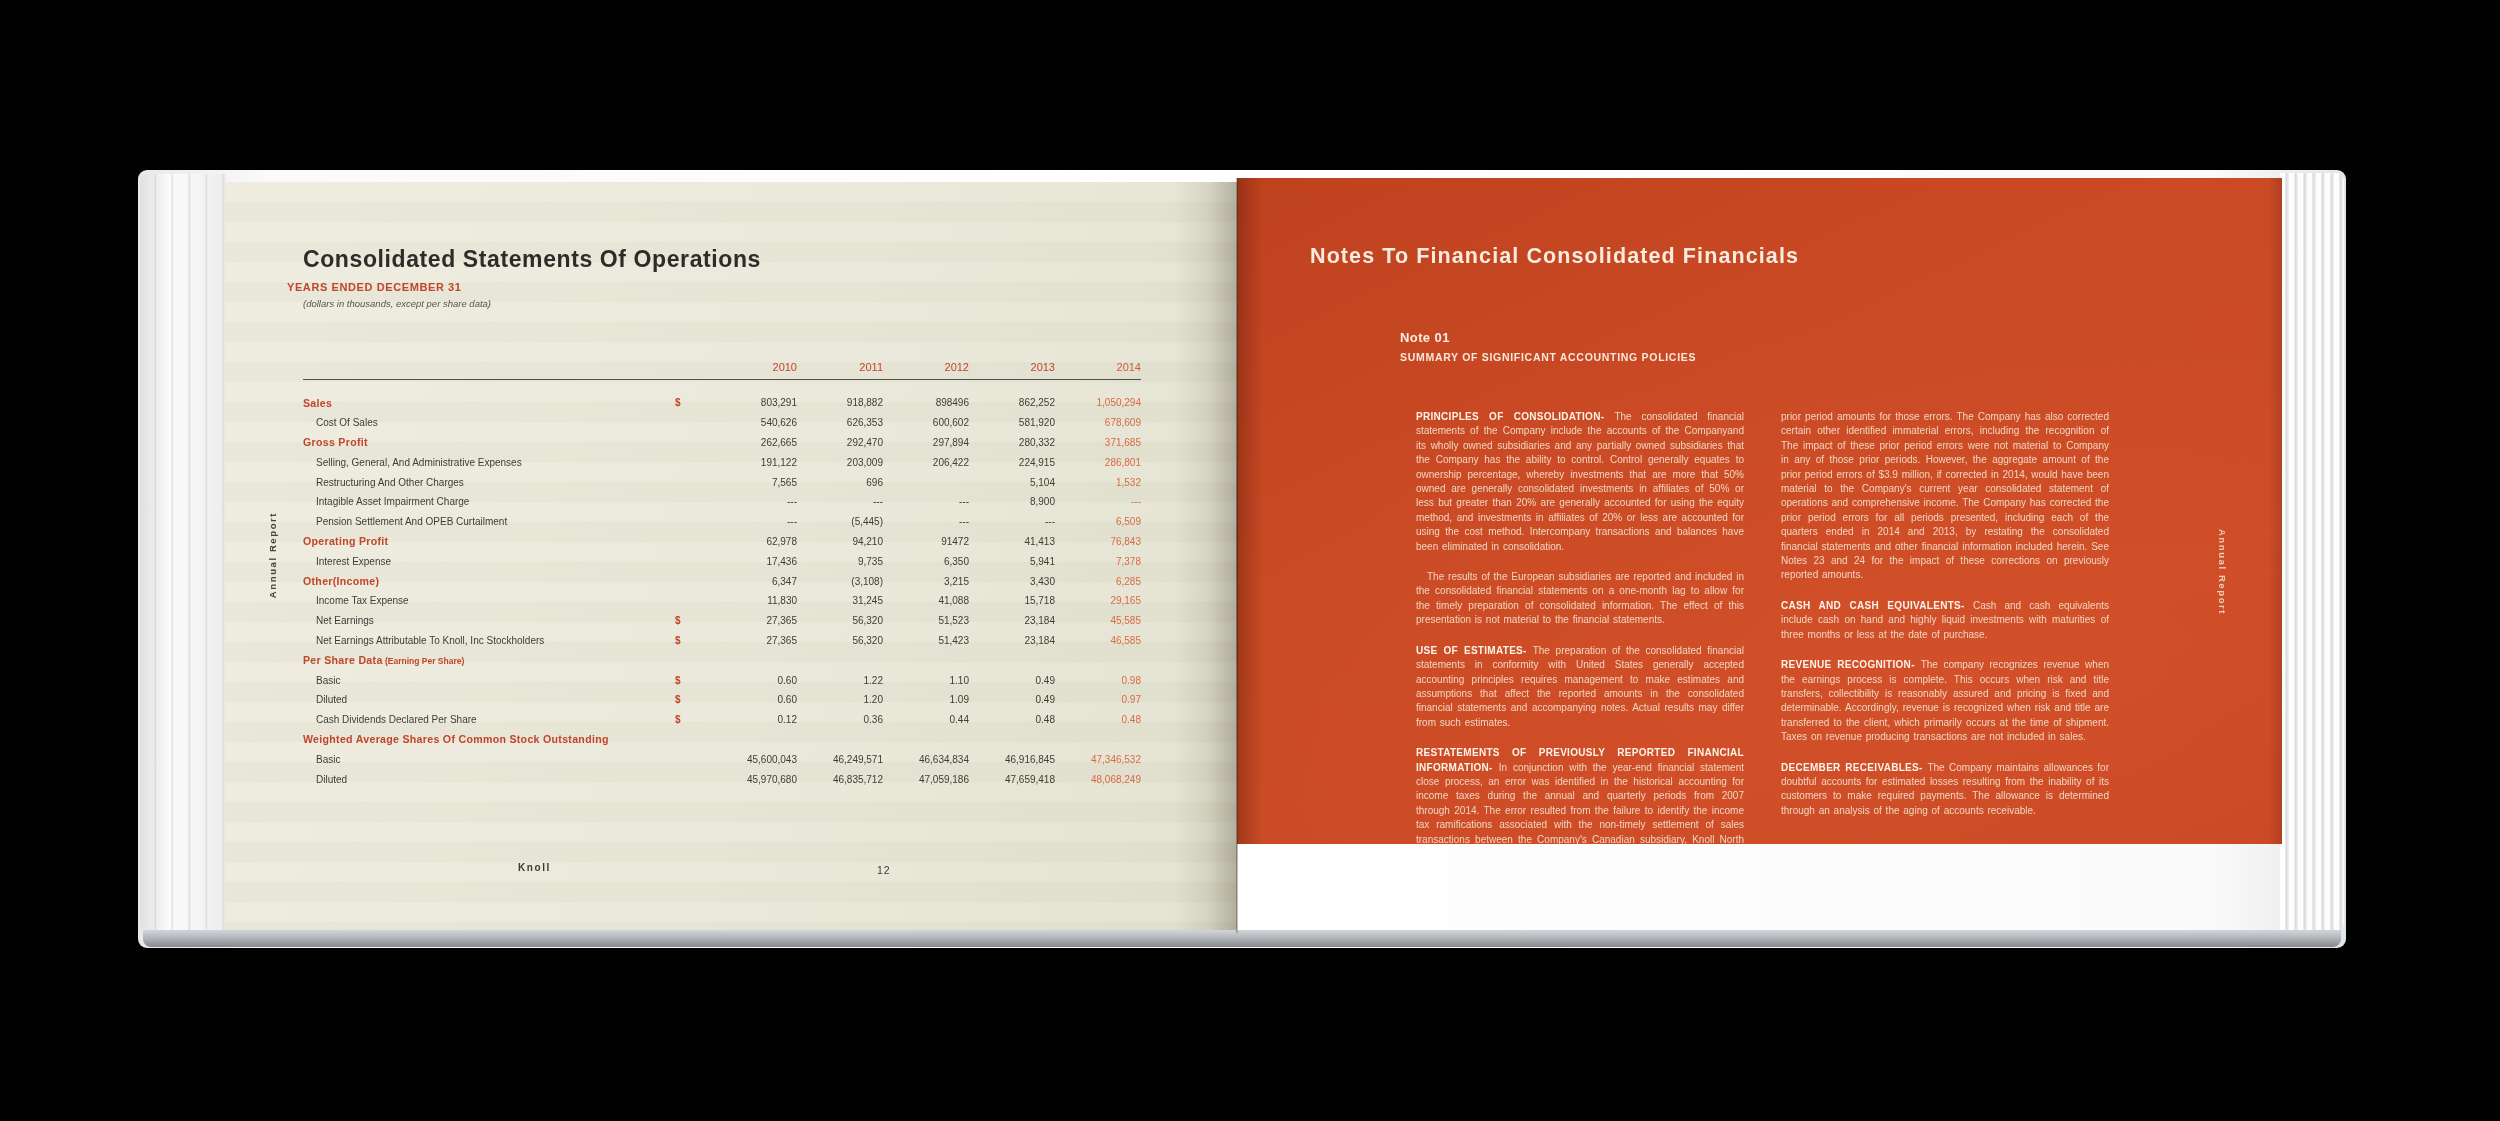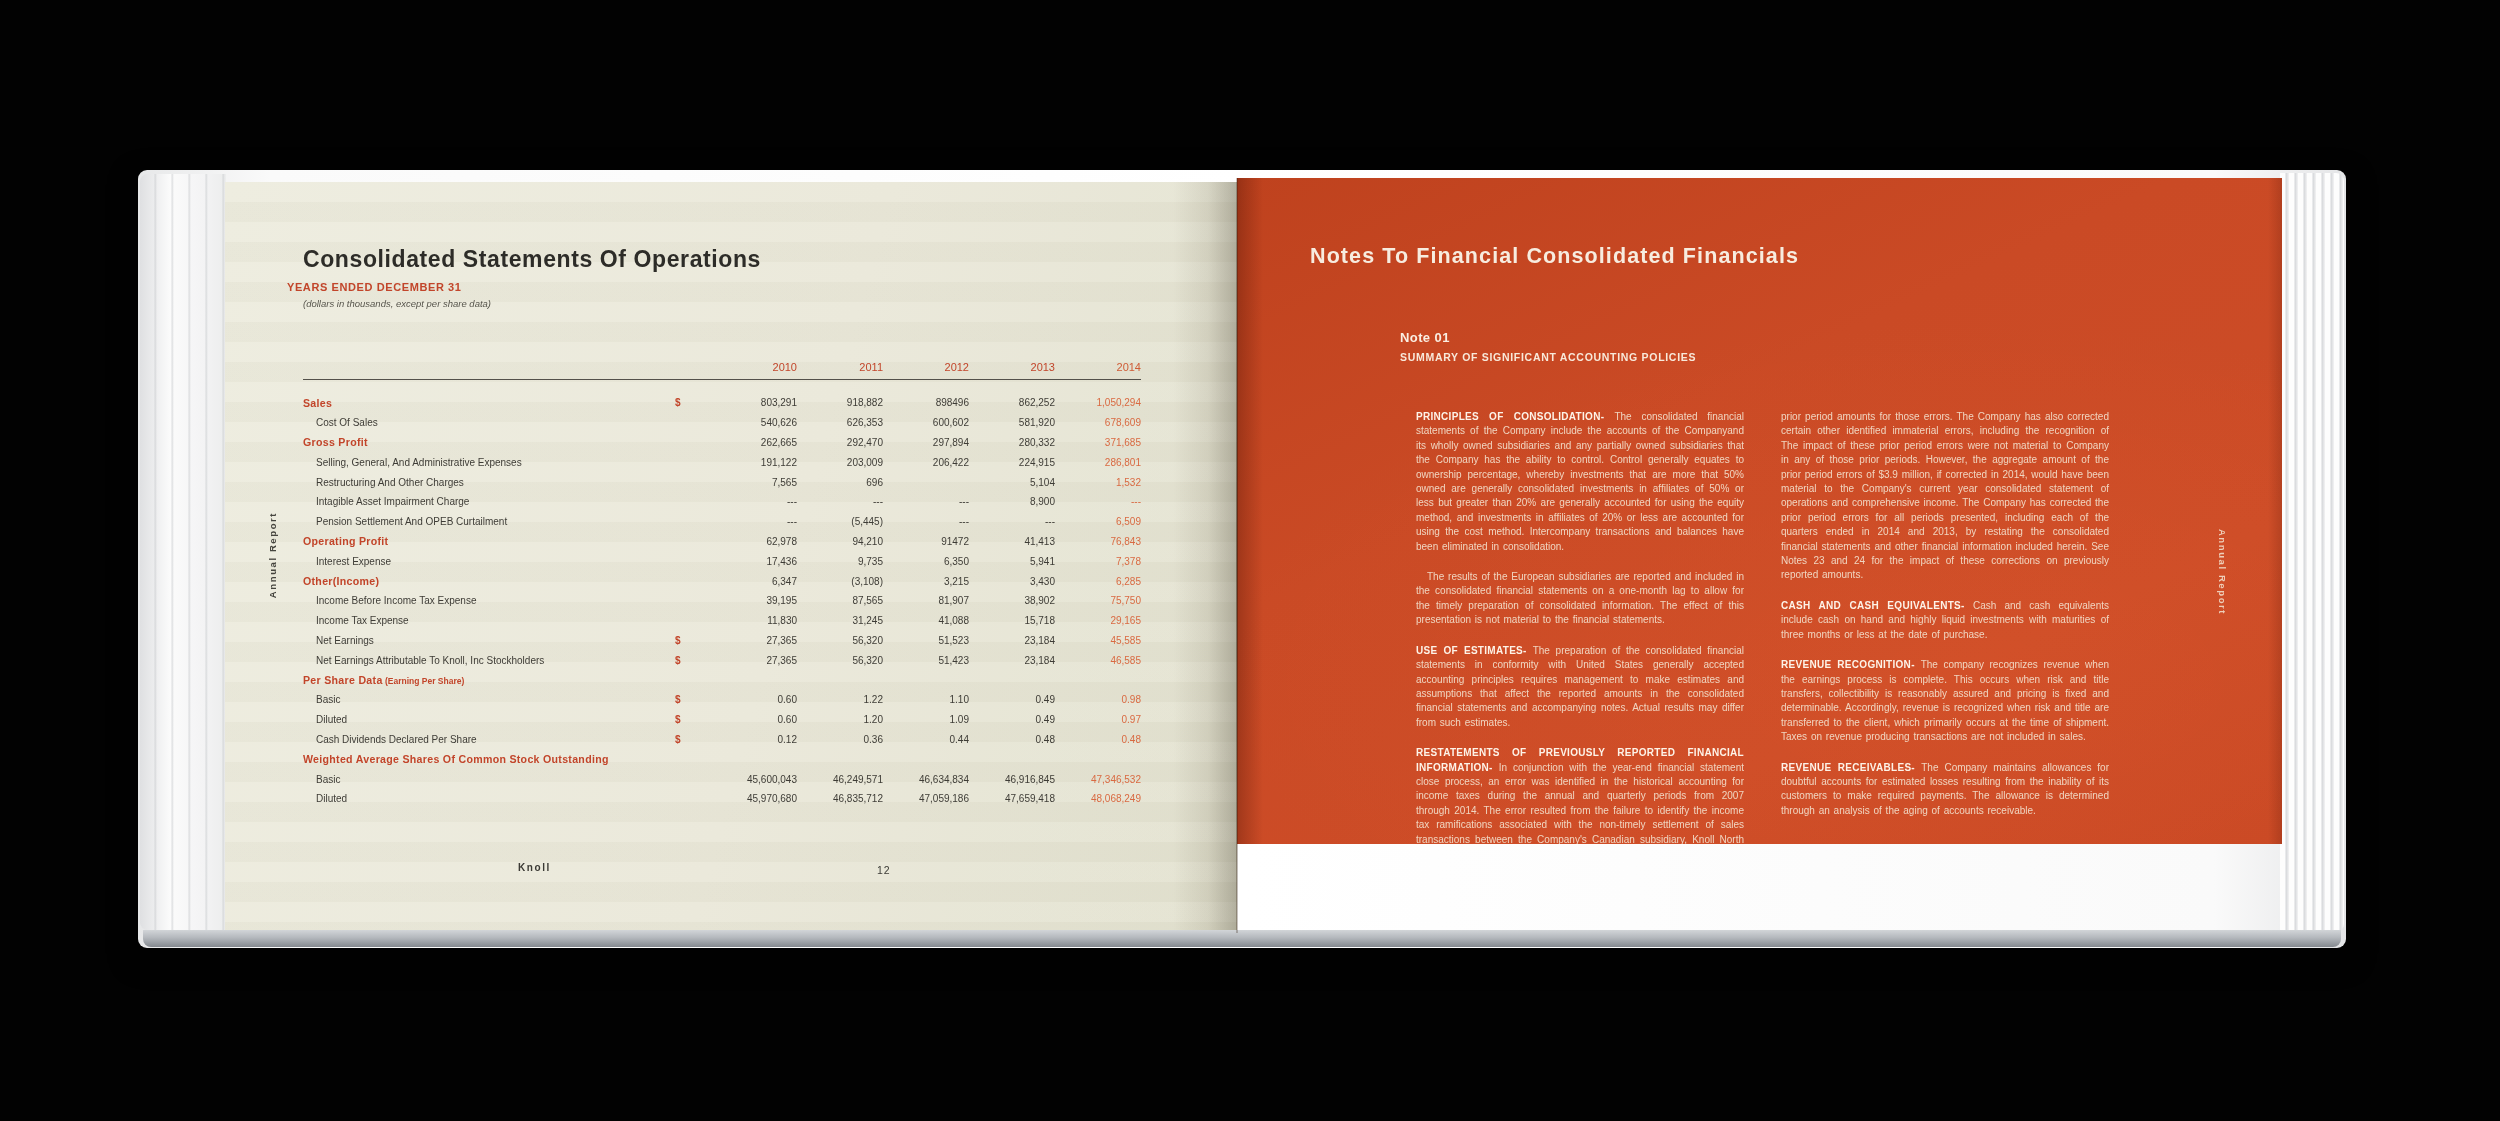--- a/index.html
+++ b/index.html
@@ -208,29 +208,20 @@
             <div class="t-row accent">
               <div class="c-label">Other(Income)</div>
               <div class="c-dollar"></div>
               <div class="c-val">6,347</div>
               <div class="c-val">(3,108)</div>
               <div class="c-val">3,215</div>
               <div class="c-val">3,430</div>
               <div class="c-val hl">6,285</div>
             </div>
             <div class="t-row sub">
-              <div class="c-label">Income Before Income Tax Expense</div>
-              <div class="c-dollar"></div>
-              <div class="c-val">39,195</div>
-              <div class="c-val">87,565</div>
-              <div class="c-val">81,907</div>
-              <div class="c-val">38,902</div>
-              <div class="c-val hl">75,750</div>
-            </div>
-            <div class="t-row sub">
               <div class="c-label">Income Tax Expense</div>
               <div class="c-dollar"></div>
               <div class="c-val">11,830</div>
               <div class="c-val">31,245</div>
               <div class="c-val">41,088</div>
               <div class="c-val">15,718</div>
               <div class="c-val hl">29,165</div>
             </div>
             <div class="t-row sub">
               <div class="c-label">Net Earnings</div>
@@ -328,21 +319,21 @@
       <div class="rp-col rp-col1">
           <p class="note-para"><b class="run-in">PRINCIPLES OF CONSOLIDATION- </b>The consolidated financial statements of the Company include the accounts of the Companyand its wholly owned subsidiaries and any partially owned subsidiaries that the Company has the ability to control. Control generally equates to ownership percentage, whereby investments that are more that 50% owned are generally consolidated investments in affiliates of 50% or less but greater than 20% are generally accounted for using the equity method, and investments in affiliates of 20% or less are accounted for using the cost method. Intercompany transactions and balances have been eliminated in consolidation.</p>
           <p class="note-para fi">The results of the European subsidiaries are reported and included in the consolidated financial statements on a one-month lag to allow for the timely preparation of consolidated information. The effect of this presentation is not material to the financial statements.</p>
           <p class="note-para gap"><b class="run-in">USE OF ESTIMATES- </b>The preparation of the consolidated financial statements in conformity with United States generally accepted accounting principles requires management to make estimates and assumptions that affect the reported amounts in the consolidated financial statements and accompanying notes. Actual results may differ from such estimates.</p>
           <p class="note-para gap"><b class="run-in">RESTATEMENTS OF PREVIOUSLY REPORTED FINANCIAL INFORMATION- </b>In conjunction with the year-end financial statement close process, an error was identified in the historical accounting for income taxes during the annual and quarterly periods from 2007 through 2014. The error resulted from the failure to identify the income tax ramifications associated with the non-timely settlement of sales transactions between the Company's Canadian subsidiary, Knoll North America Corp., and Knoll, Inc. The errors resulted in improperly stated deferred tax assets and liabilities, uncertain tax positions, other comprehensive income, and income tax expense. Consequently, the Company has restated certain</p>
         </div>
       <div class="rp-col rp-col2">
           <p class="note-para">prior period amounts for those errors. The Company has also corrected certain other identified immaterial errors, including the recognition of The impact of these prior period errors were not material to Company in any of those prior periods. However, the aggregate amount of the prior period errors of $3.9 million, if corrected in 2014, would have been material to the Company's current year consolidated statement of operations and comprehensive income. The Company has corrected the prior period errors for all periods presented, including each of the quarters ended in 2014 and 2013, by restating the consolidated financial statements and other financial information included herein. See Notes 23 and 24 for the impact of these corrections on previously reported amounts.</p>
           <p class="note-para gap"><b class="run-in">CASH AND CASH EQUIVALENTS- </b>Cash and cash equivalents include cash on hand and highly liquid investments with maturities of three months or less at the date of purchase.</p>
           <p class="note-para gap"><b class="run-in">REVENUE RECOGNITION- </b>The company recognizes revenue when the earnings process is complete. This occurs when risk and title transfers, collectibility is reasonably assured and pricing is fixed and determinable. Accordingly, revenue is recognized when risk and title are transferred to the client, which primarily occurs at the time of shipment. Taxes on revenue producing transactions are not included in sales.</p>
-          <p class="note-para gap"><b class="run-in">REVENUE RECEIVABLES- </b>The Company maintains allowances for doubtful accounts for estimated losses resulting from the inability of its customers to make required payments. The allowance is determined through an analysis of the aging of accounts receivable.</p>
+          <p class="note-para gap"><b class="run-in">DECEMBER RECEIVABLES- </b>The Company maintains allowances for doubtful accounts for estimated losses resulting from the inability of its customers to make required payments. The allowance is determined through an analysis of the aging of accounts receivable.</p>
         </div>
       <div class="rp-side">Annual Report</div>
       <div class="rp-year">2016</div>
       <div class="rp-pagenum">13</div>
     </div>
 
     <div class="spine-line"></div>
   </div>
 </div>
 

